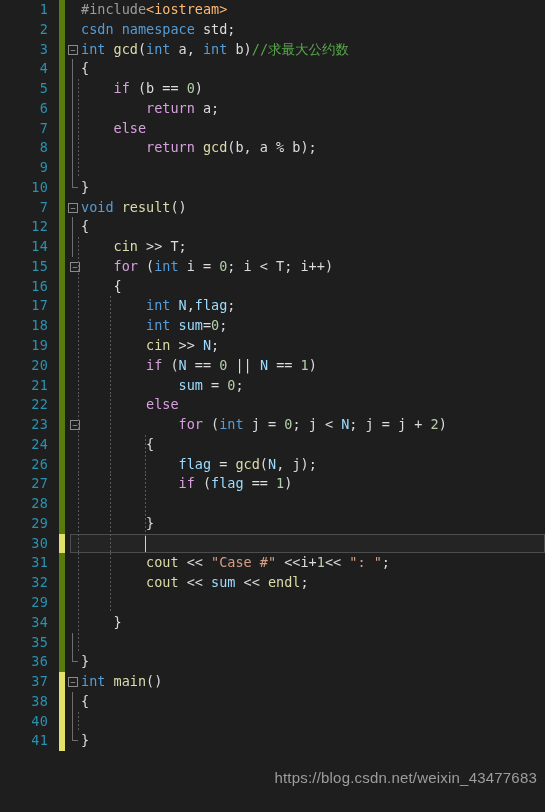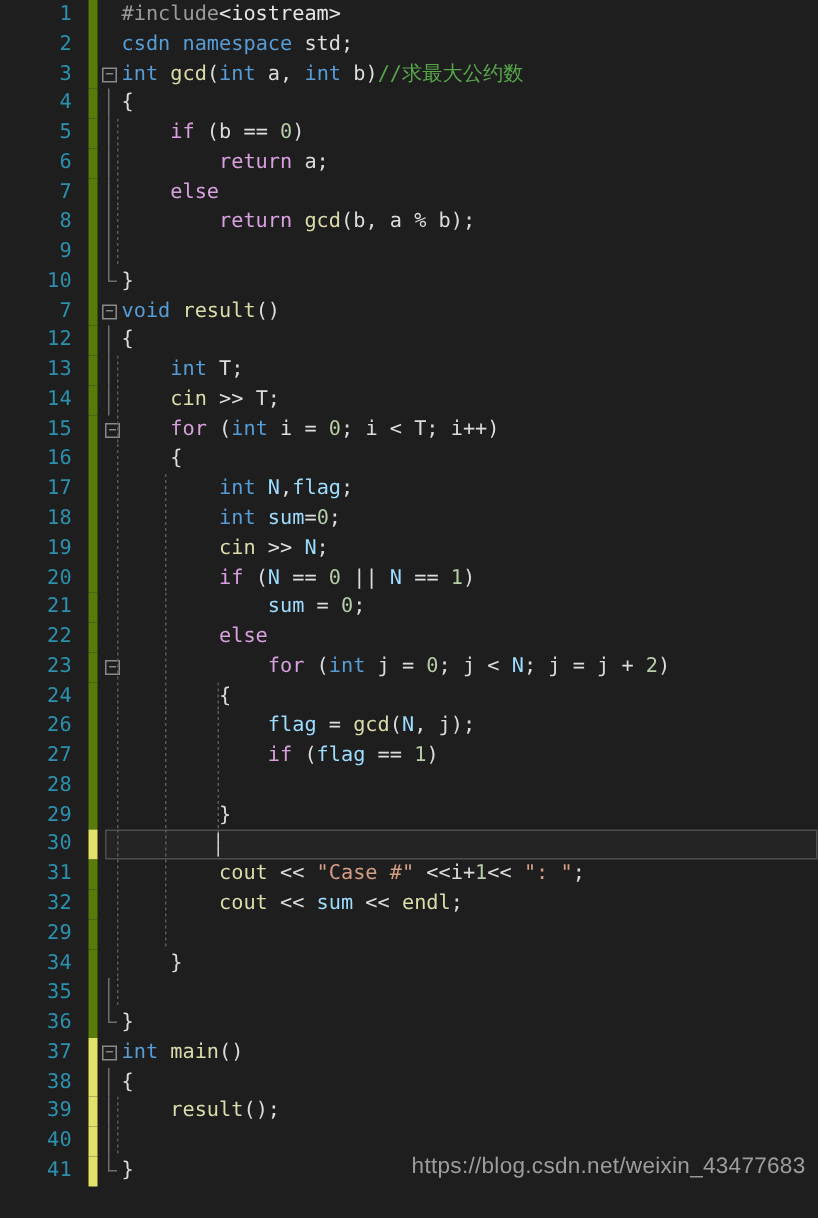--- a/index.html
+++ b/index.html
@@ -101,21 +101,21 @@
   }
   .caret {
     position: absolute;
     left: 145px; top: 2px;
     width: 1px; height: 16px;
     background: #d0d0d0;
   }
 
   
   .pre   { color: #9b9b9b; }
-  .inc   { color: #e5e5e5; }
+  .inc   { color: #fdba74; }
   .kw    { color: #569cd6; }   
   .ctl   { color: #d8a0df; }   
   .fn    { color: #dcdcaa; }   
   .var   { color: #9cdcfe; }   
   .num   { color: #b5cea8; }
   .str   { color: #d69d85; }
   .cmt   { color: #57a64a; }
   .pun   { color: #dcdcdc; }
 
   
@@ -138,21 +138,20 @@
       <div class="line"><div class="lnum">3</div><div class="chg saved"></div><div class="fold">−</div><div class="code"><span class="kw">int</span><span class="pun"> </span><span class="fn">gcd</span><span class="pun">(</span><span class="kw">int</span><span class="pun"> a, </span><span class="kw">int</span><span class="pun"> b)</span><span class="cmt">//求最大公约数</span></div></div>
       <div class="line"><div class="lnum">4</div><div class="chg saved"></div><div class="foldline"></div><div class="code"><span class="pun">{</span></div></div>
       <div class="line"><div class="lnum">5</div><div class="chg saved"></div><div class="foldline"></div><div class="ig" style="left: 78px;"></div><div class="code"><span class="pun">    </span><span class="ctl">if</span><span class="pun"> (b </span><span class="pun">==</span><span class="pun"> </span><span class="num">0</span><span class="pun">)</span></div></div>
       <div class="line"><div class="lnum">6</div><div class="chg saved"></div><div class="foldline"></div><div class="ig" style="left: 78px;"></div><div class="code"><span class="pun">        </span><span class="ctl">return</span><span class="pun"> a;</span></div></div>
       <div class="line"><div class="lnum">7</div><div class="chg saved"></div><div class="foldline"></div><div class="ig" style="left: 78px;"></div><div class="code"><span class="pun">    </span><span class="ctl">else</span></div></div>
       <div class="line"><div class="lnum">8</div><div class="chg saved"></div><div class="foldline"></div><div class="ig" style="left: 78px;"></div><div class="code"><span class="pun">        </span><span class="ctl">return</span><span class="pun"> </span><span class="fn">gcd</span><span class="pun">(b, a % b);</span></div></div>
       <div class="line"><div class="lnum">9</div><div class="chg saved"></div><div class="foldline"></div><div class="ig" style="left: 78px;"></div><div class="code"></div></div>
       <div class="line"><div class="lnum">10</div><div class="chg saved"></div><div class="foldend"></div><div class="code"><span class="pun">}</span></div></div>
       <div class="line"><div class="lnum">7</div><div class="chg saved"></div><div class="fold">−</div><div class="code"><span class="kw">void</span><span class="pun"> </span><span class="fn">result</span><span class="pun">()</span></div></div>
       <div class="line"><div class="lnum">12</div><div class="chg saved"></div><div class="foldline"></div><div class="code"><span class="pun">{</span></div></div>
-      <div class="line"><div class="lnum">13</div><div class="chg saved"></div><div class="foldline"></div><div class="ig" style="left: 78px;"></div><div class="code"><span class="pun">    </span><span class="kw">int</span><span class="pun"> T;</span></div></div>
       <div class="line"><div class="lnum">14</div><div class="chg saved"></div><div class="foldline"></div><div class="ig" style="left: 78px;"></div><div class="code"><span class="pun">    </span><span class="fn">cin</span><span class="pun"> &gt;&gt; T;</span></div></div>
       <div class="line"><div class="lnum">15</div><div class="chg saved"></div><div class="fold" style="left: 70px;">−</div><div class="ig" style="left: 78px;"></div><div class="code"><span class="pun">    </span><span class="ctl">for</span><span class="pun"> (</span><span class="kw">int</span><span class="pun"> i = </span><span class="num">0</span><span class="pun">; i &lt; T; i++)</span></div></div>
       <div class="line"><div class="lnum">16</div><div class="chg saved"></div><div class="foldline" style="opacity: 0;"></div><div class="ig" style="left: 78px;"></div><div class="code"><span class="pun">    </span><span class="pun">{</span></div></div>
       <div class="line"><div class="lnum">17</div><div class="chg saved"></div><div class="foldline" style="opacity: 0;"></div><div class="ig" style="left: 78px;"></div><div class="ig" style="left: 110px;"></div><div class="code"><span class="pun">        </span><span class="kw">int</span><span class="pun"> </span><span class="var">N</span><span class="pun">,</span><span class="var">flag</span><span class="pun">;</span></div></div>
       <div class="line"><div class="lnum">18</div><div class="chg saved"></div><div class="foldline" style="opacity: 0;"></div><div class="ig" style="left: 78px;"></div><div class="ig" style="left: 110px;"></div><div class="code"><span class="pun">        </span><span class="kw">int</span><span class="pun"> </span><span class="var">sum</span><span class="pun">=</span><span class="num">0</span><span class="pun">;</span></div></div>
       <div class="line"><div class="lnum">19</div><div class="chg saved"></div><div class="foldline" style="opacity: 0;"></div><div class="ig" style="left: 78px;"></div><div class="ig" style="left: 110px;"></div><div class="code"><span class="pun">        </span><span class="fn">cin</span><span class="pun"> &gt;&gt; </span><span class="var">N</span><span class="pun">;</span></div></div>
       <div class="line"><div class="lnum">20</div><div class="chg saved"></div><div class="foldline" style="opacity: 0;"></div><div class="ig" style="left: 78px;"></div><div class="ig" style="left: 110px;"></div><div class="code"><span class="pun">        </span><span class="ctl">if</span><span class="pun"> (</span><span class="var">N</span><span class="pun"> == </span><span class="num">0</span><span class="pun"> || </span><span class="var">N</span><span class="pun"> == </span><span class="num">1</span><span class="pun">)</span></div></div>
       <div class="line"><div class="lnum">21</div><div class="chg saved"></div><div class="foldline" style="opacity: 0;"></div><div class="ig" style="left: 78px;"></div><div class="ig" style="left: 110px;"></div><div class="code"><span class="pun">            </span><span class="var">sum</span><span class="pun"> = </span><span class="num">0</span><span class="pun">;</span></div></div>
       <div class="line"><div class="lnum">22</div><div class="chg saved"></div><div class="foldline" style="opacity: 0;"></div><div class="ig" style="left: 78px;"></div><div class="ig" style="left: 110px;"></div><div class="code"><span class="pun">        </span><span class="ctl">else</span></div></div>
       <div class="line"><div class="lnum">23</div><div class="chg saved"></div><div class="fold" style="left: 70px;">−</div><div class="ig" style="left: 78px;"></div><div class="ig" style="left: 110px;"></div><div class="code"><span class="pun">            </span><span class="ctl">for</span><span class="pun"> (</span><span class="kw">int</span><span class="pun"> j = </span><span class="num">0</span><span class="pun">; j &lt; </span><span class="var">N</span><span class="pun">; j = j + </span><span class="num">2</span><span class="pun">)</span></div></div>
@@ -163,18 +162,17 @@
       <div class="line"><div class="lnum">29</div><div class="chg saved"></div><div class="foldline" style="opacity: 0;"></div><div class="ig" style="left: 78px;"></div><div class="ig" style="left: 110px;"></div><div class="ig" style="left: 145px;"></div><div class="code"><span class="pun">        </span><span class="pun">}</span></div></div>
       <div class="line"><div class="curline"></div><div class="lnum">30</div><div class="chg unsaved"></div><div class="foldline" style="opacity: 0;"></div><div class="ig" style="left: 78px;"></div><div class="ig" style="left: 110px;"></div><div class="ig" style="left: 145px;"></div><div class="code"></div><div class="caret"></div></div>
       <div class="line"><div class="lnum">31</div><div class="chg saved"></div><div class="foldline" style="opacity: 0;"></div><div class="ig" style="left: 78px;"></div><div class="ig" style="left: 110px;"></div><div class="code"><span class="pun">        </span><span class="fn">cout</span><span class="pun"> &lt;&lt; </span><span class="str">"Case #"</span><span class="pun"> &lt;&lt;i+</span><span class="num">1</span><span class="pun">&lt;&lt; </span><span class="str">": "</span><span class="pun">;</span></div></div>
       <div class="line"><div class="lnum">32</div><div class="chg saved"></div><div class="foldline" style="opacity: 0;"></div><div class="ig" style="left: 78px;"></div><div class="ig" style="left: 110px;"></div><div class="code"><span class="pun">        </span><span class="fn">cout</span><span class="pun"> &lt;&lt; </span><span class="var">sum</span><span class="pun"> &lt;&lt; </span><span class="fn">endl</span><span class="pun">;</span></div></div>
       <div class="line"><div class="lnum">29</div><div class="chg saved"></div><div class="foldline" style="opacity: 0;"></div><div class="ig" style="left: 78px;"></div><div class="ig" style="left: 110px;"></div><div class="code"></div></div>
       <div class="line"><div class="lnum">34</div><div class="chg saved"></div><div class="foldend" style="opacity: 0;"></div><div class="ig" style="left: 78px;"></div><div class="code"><span class="pun">    </span><span class="pun">}</span></div></div>
       <div class="line"><div class="lnum">35</div><div class="chg saved"></div><div class="foldline"></div><div class="ig" style="left: 78px;"></div><div class="code"></div></div>
       <div class="line"><div class="lnum">36</div><div class="chg saved"></div><div class="foldend"></div><div class="code"><span class="pun">}</span></div></div>
       <div class="line"><div class="lnum">37</div><div class="chg unsaved"></div><div class="fold">−</div><div class="code"><span class="kw">int</span><span class="pun"> </span><span class="fn">main</span><span class="pun">()</span></div></div>
       <div class="line"><div class="lnum">38</div><div class="chg unsaved"></div><div class="foldline"></div><div class="code"><span class="pun">{</span></div></div>
-      <div class="line"><div class="lnum">39</div><div class="chg unsaved"></div><div class="foldline"></div><div class="ig" style="left: 78px;"></div><div class="code"><span class="pun">    </span><span class="fn">result</span><span class="pun">();</span></div></div>
       <div class="line"><div class="lnum">40</div><div class="chg unsaved"></div><div class="foldline"></div><div class="ig" style="left: 78px;"></div></div>
       <div class="line"><div class="lnum">41</div><div class="chg unsaved"></div><div class="foldend"></div><div class="code"><span class="pun">}</span></div></div>
     </div>
   <div id="watermark">https://blog.csdn.net/weixin_43477683</div>
 </div>
 
 </body></html>

